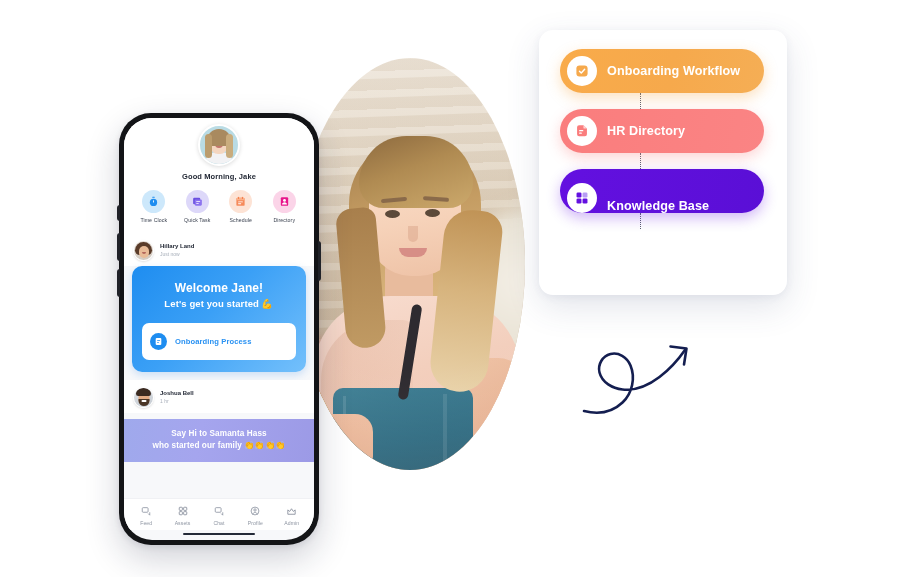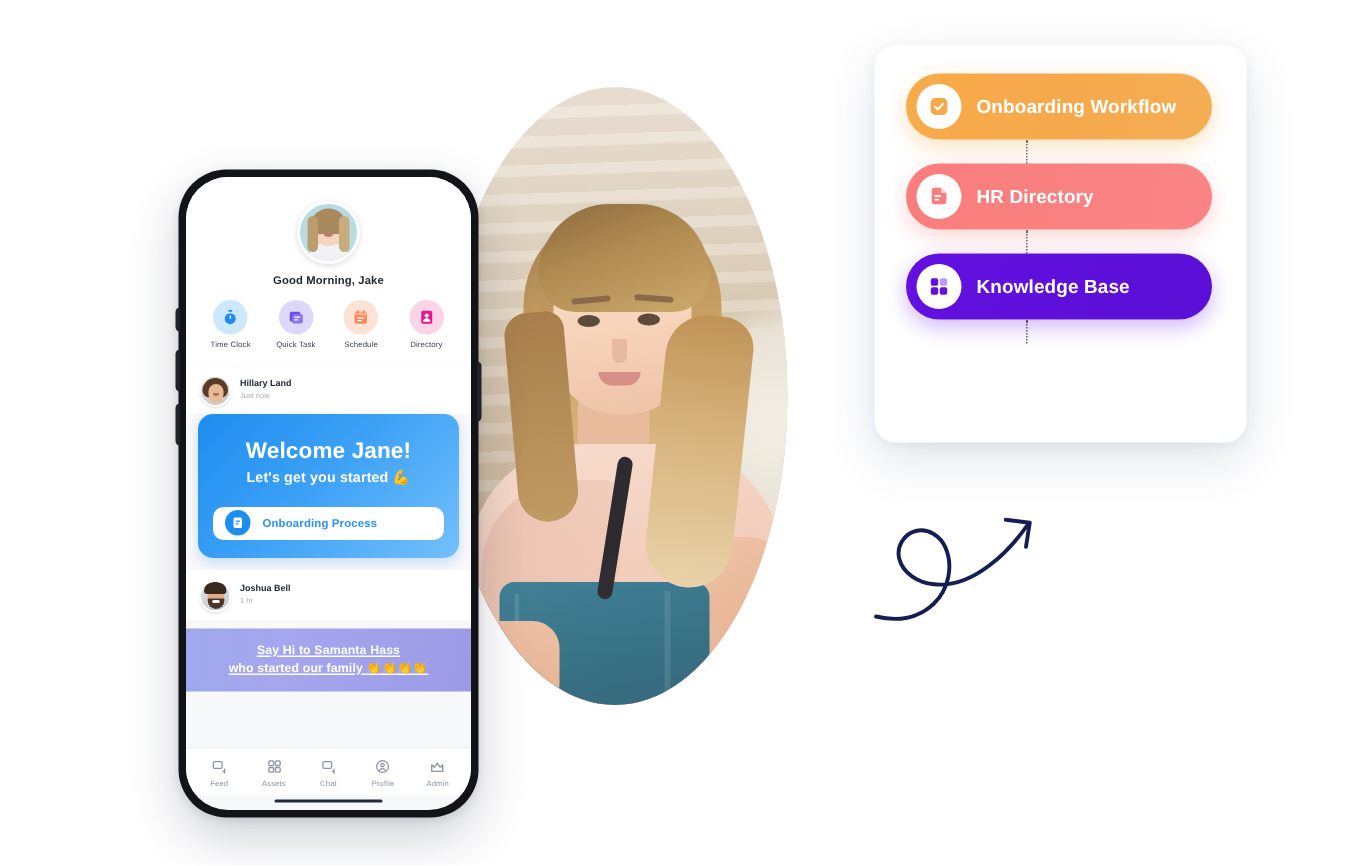--- a/index.html
+++ b/index.html
@@ -281,21 +281,21 @@
     background: #f7f8fa;
     border-radius: 28px;
     overflow: hidden;
     display: flex;
     flex-direction: column;
   }
 
   
   .ph-head {
     background: #ffffff;
-    padding: 16px 0 8px;
+    padding: 6px 0 8px;
     text-align: center;
   }
   .avatar-big {
     width: 38px; height: 38px;
     border-radius: 50%;
     margin: 0 auto;
     border: 2.5px solid #ffffff;
     box-shadow: 0 1px 4px rgba(0,0,0,0.14);
     overflow: hidden;
     position: relative;
@@ -358,37 +358,37 @@
   .welcome-card {
     margin: 0 8px 0;
     border-radius: 10px;
     background: linear-gradient(135deg, #1e8df0 0%, #3ba0f6 45%, #74c0fb 100%);
     padding: 14px 10px 12px;
     text-align: center;
     box-shadow: 0 3px 8px rgba(40,130,230,.22);
   }
   .welcome-title {
     color: #ffffff;
-    font-size: 15px;
+    font-size: 12px;
     font-weight: bold;
     line-height: 1.45;
     letter-spacing: .1px;
   }
   .welcome-sub {
     color: #ffffff;
     font-size: 9.5px;
     font-weight: bold;
     line-height: 1.45;
     letter-spacing: .1px;
   }
   .onb-btn {
     margin-top: 12px;
     background: #ffffff;
     border-radius: 7px;
-    height: 22px;
+    height: 37px;
     display: flex;
     align-items: center;
     padding: 0 8px;
     gap: 8px;
   }
   .onb-ico {
     width: 17px; height: 17px; border-radius: 50%;
     background: #1e8df0;
     display: flex; align-items: center; justify-content: center;
     flex: none;
@@ -400,21 +400,20 @@
     background: linear-gradient(100deg, #9fa9ec 0%, #a5a5ee 40%, #9c9ae6 100%);
     padding: 9px 6px 9px;
     text-align: center;
   }
   .pb-line {
     color: #ffffff;
     font-size: 8.2px;
     font-weight: bold;
     line-height: 1.5;
     letter-spacing: .1px;
-    text-decoration: underline;
   }
 
   .tabbar {
     background: #ffffff;
     display: flex;
     justify-content: space-around;
     padding: 6px 4px 4px;
     border-top: 1px solid #f0f1f4;
   }
   .tab-item { text-align: center; width: 34px; }
@@ -430,21 +429,20 @@
   
   .panel {
     position: absolute;
     left: 539px;
     top: 30px;
     width: 248px;
     height: 265px;
     background: #ffffff;
     border-radius: 14px;
     box-shadow: 0 12px 34px rgba(60,70,110,0.14), 0 2px 8px rgba(60,70,110,0.07);
-    margin-left: 44px;
   }
   .pills {
     position: absolute;
     left: 21px;
     top: 19px;
     width: 204px;
   }
   .pill {
     position: relative;
     height: 44px;
@@ -475,21 +473,21 @@
     width: 0;
     border-left: 1.4px dotted #5b6070;
     height: 16px;
   }
   .d1 { top: 63px; }
   .d2 { top: 123px; }
   .d3 { top: 183px; }
 
   .pill-onboarding { background: linear-gradient(100deg, #f9ab4a 0%, #f6a94c 55%, #f5ae55 100%); box-shadow: 0 5px 14px rgba(246,168,70,.34); }
   .pill-hr         { background: linear-gradient(100deg, #fa7d7d 0%, #fa8484 100%); box-shadow: 0 5px 14px rgba(250,125,125,.32); }
-  .pill-kb         { background: linear-gradient(100deg, #6310e0 0%, #5a0fd6 100%); box-shadow: 0 5px 14px rgba(99,16,224,.30); }
+  .pill-kb         { background: linear-gradient(100deg, #6310e0 0%, #5a0fd6 100%); box-shadow: 0 5px 14px rgba(99,16,224,.30); align-items: flex-end; }
   .pill-chat       { background: linear-gradient(100deg, #0fa0f5 0%, #14a2f7 100%); box-shadow: 0 5px 14px rgba(15,160,245,.30); }
 
   
   .arrow { position: absolute; left: 578px; top: 305px; }
 </style>
 </head>
 <body>
 
 <div id="stage">
 

